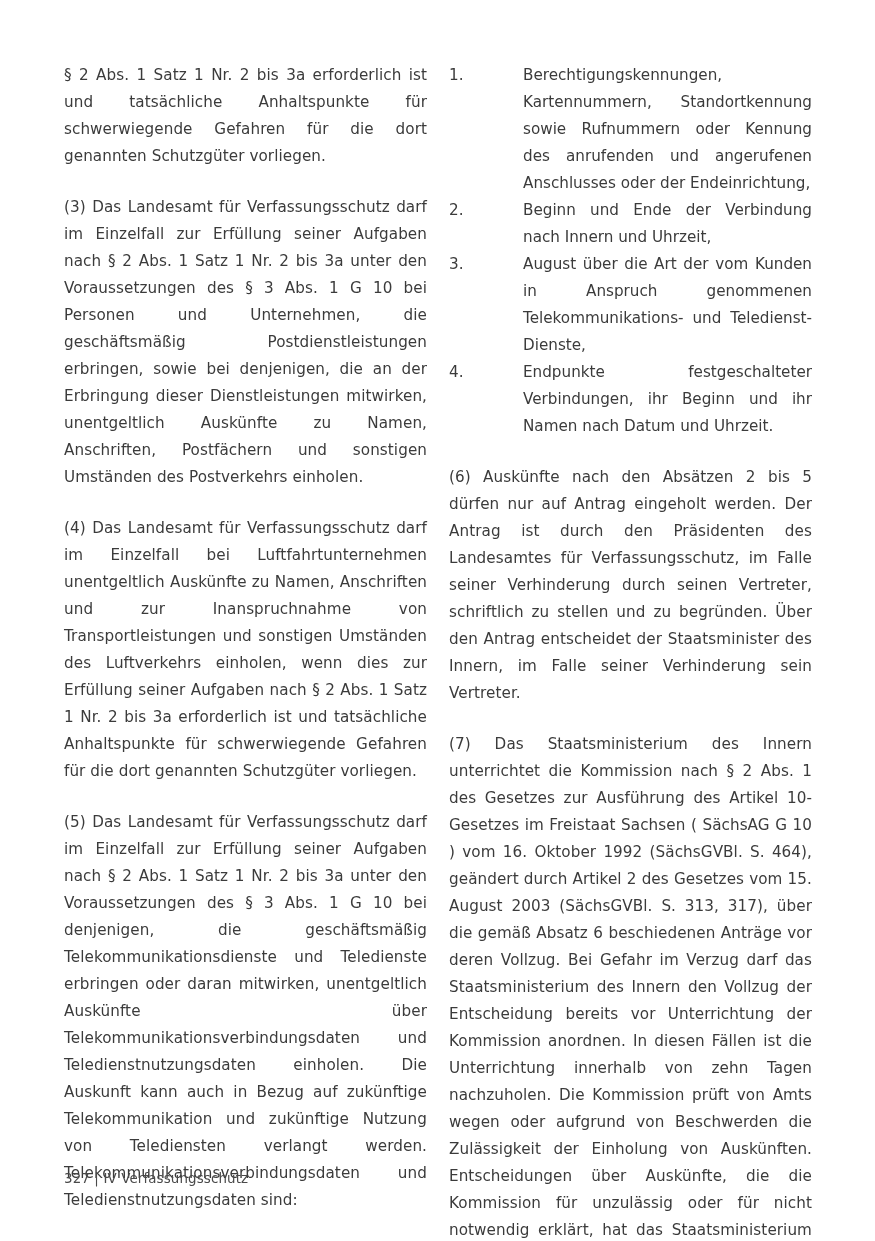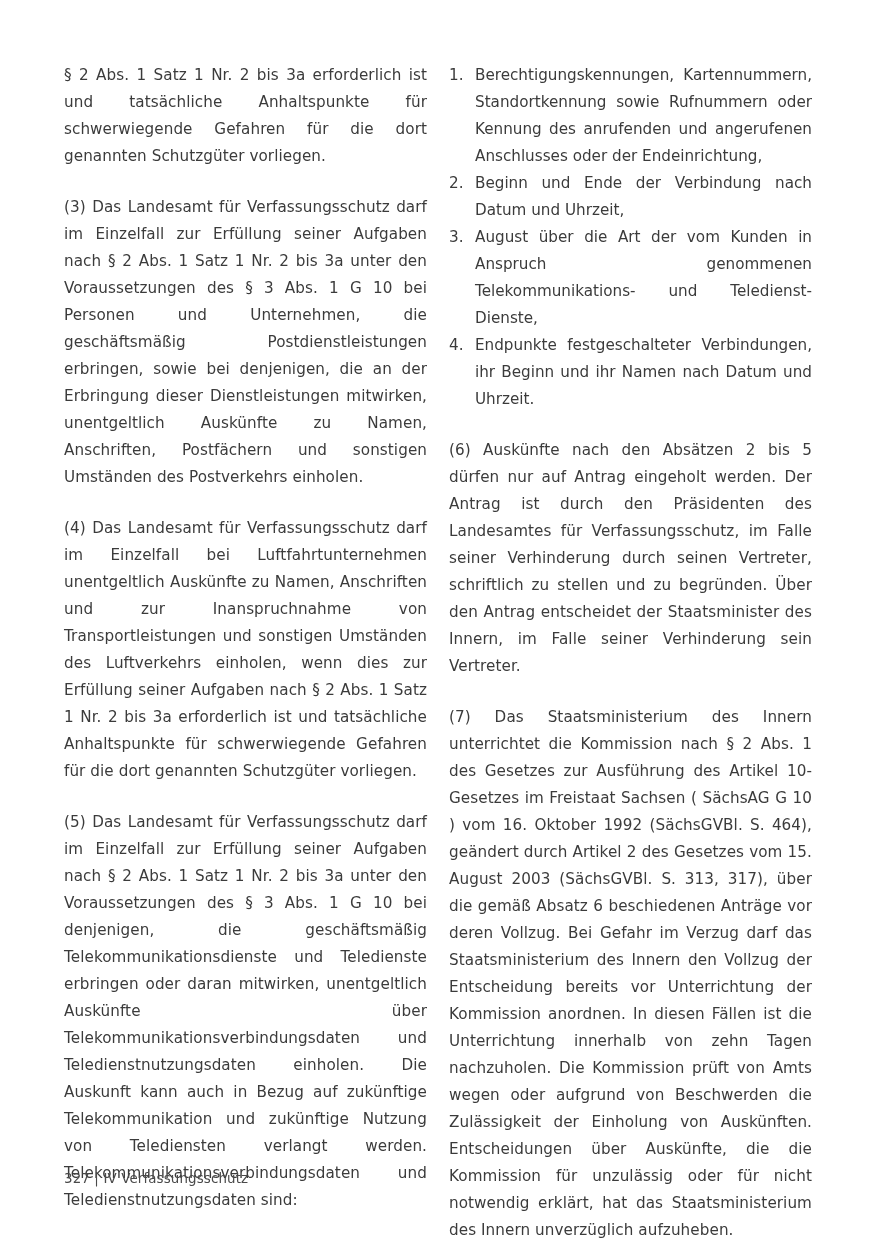--- a/index.html
+++ b/index.html
@@ -71,20 +71,21 @@
     top: 0;
     width: 20px;
     text-align: left;
     font-size: 15.2px;
     line-height: 27px;
     color: #3b3b3b;
   }
   ol.numlist li .itemtext {
     display: block;
     text-align: justify;
+    margin-left: 48px;
   }
   .footer {
     position: absolute;
     left: 64px;
     top: 1170px;
     font-size: 13.4px;
     line-height: 18px;
     color: #4a4a4a;
     letter-spacing: 0.01em;
     white-space: pre;
@@ -109,21 +110,21 @@
     </div>
 
     <div class="column">
       <ol class="numlist">
         <li>
           <span class="marker">1.</span>
           <span class="itemtext">Berechtigungskennungen, Kartennummern, Standortkennung sowie Rufnummern oder Kennung des anrufenden und angerufenen Anschlusses oder der Endeinrichtung,</span>
         </li>
         <li>
           <span class="marker">2.</span>
-          <span class="itemtext">Beginn und Ende der Verbindung nach Datum und Uhrzeit,</span>
+          <span class="itemtext">Beginn und Ende der Verbindung nach Innern und Uhrzeit,</span>
         </li>
         <li>
           <span class="marker">3.</span>
           <span class="itemtext">August über die Art der vom Kunden in Anspruch genommenen Telekommunikations- und Teledienst-Dienste,</span>
         </li>
         <li>
           <span class="marker">4.</span>
           <span class="itemtext">Endpunkte festgeschalteter Verbindungen, ihr Beginn und ihr Namen nach Datum und Uhrzeit.</span>
         </li>
       </ol>

